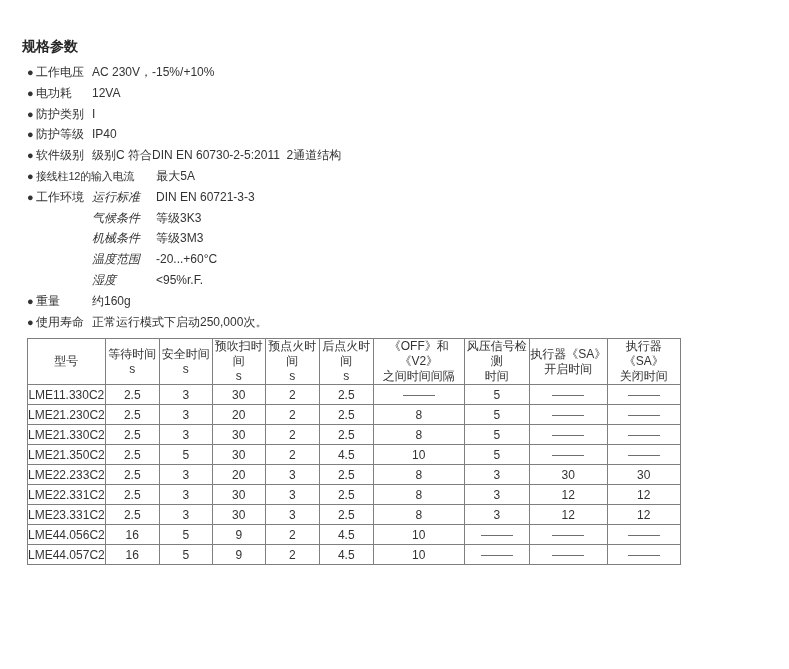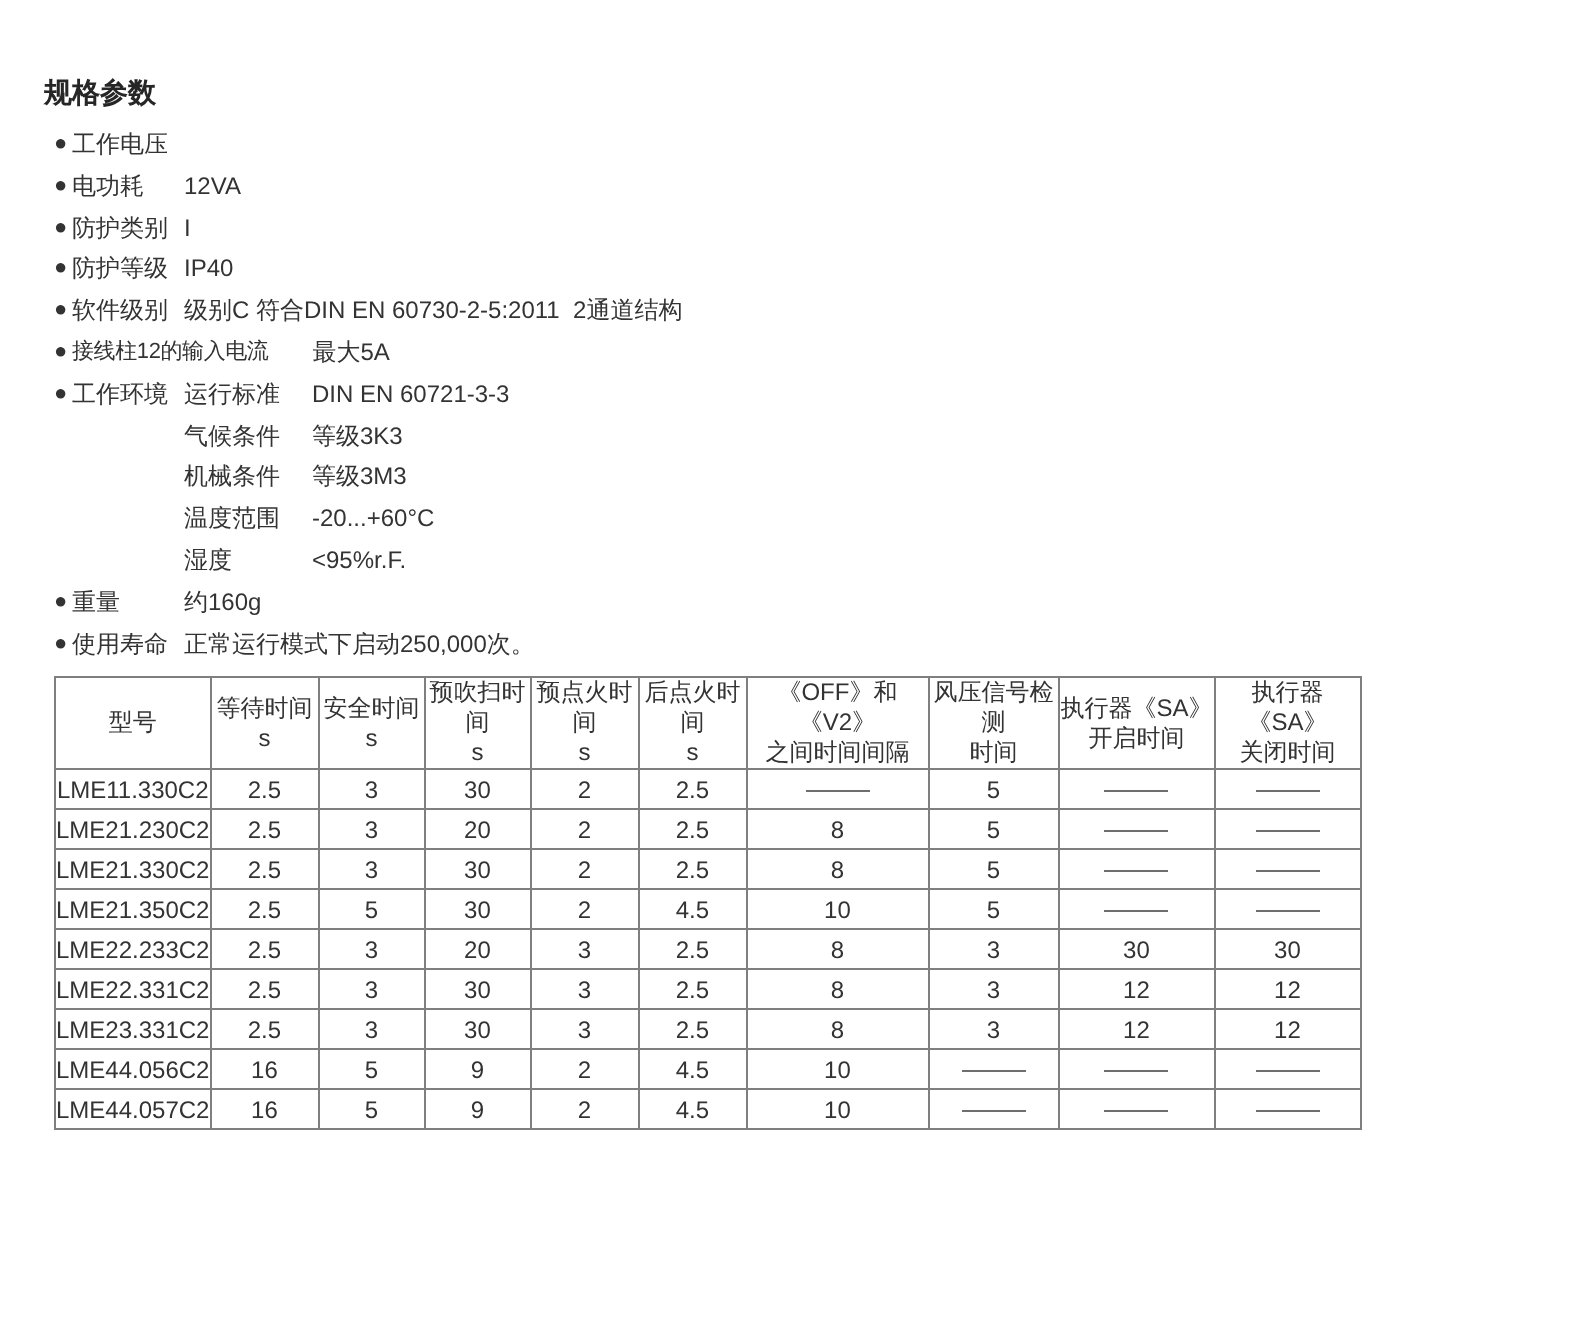--- a/index.html
+++ b/index.html
@@ -28,21 +28,21 @@
   }
 
   .spec-list { }
   .spec-row {
     display: flex;
     line-height: 20.8px;
     white-space: pre;
   }
   .spec-bullet { width: 9px; font-size: 11px; }
   .spec-label { min-width: 56px; }
-  .spec-sublabel { min-width: 64px; }
+  .spec-sublabel { min-width: 64px; font-style: italic; }
   .spec-value { }
   .spec-row.small .spec-label { font-size: 11px; letter-spacing: -0.2px; }
   .spec-row.small .spec-value { margin-left: 22px; text-align: right; }
 
   table.spec-table {
     border-collapse: collapse;
     table-layout: fixed;
     margin-top: 6px;
   }
   .spec-table th, .spec-table td {
@@ -69,21 +69,21 @@
     vertical-align: middle;
   }
 </style>
 </head>
 <body>
 
 <div class="container">
   <h1 class="page-title">规格参数</h1>
 
   <div class="spec-list" id="spec-list">
-      <div class="spec-row"><span class="spec-bullet">●</span><span class="spec-label">工作电压</span></div>
+      <div class="spec-row"><span class="spec-bullet">●</span><span class="spec-label">工作电压</span><span class="spec-value">AC 230V，-15%/+10%</span></div>
       <div class="spec-row"><span class="spec-bullet">●</span><span class="spec-label">电功耗</span><span class="spec-value">12VA</span></div>
       <div class="spec-row"><span class="spec-bullet">●</span><span class="spec-label">防护类别</span><span class="spec-value">I</span></div>
       <div class="spec-row"><span class="spec-bullet">●</span><span class="spec-label">防护等级</span><span class="spec-value">IP40</span></div>
       <div class="spec-row"><span class="spec-bullet">●</span><span class="spec-label">软件级别</span><span class="spec-value">级别C 符合DIN EN 60730-2-5:2011  2通道结构</span></div>
       <div class="spec-row small"><span class="spec-bullet">●</span><span class="spec-label">接线柱12的输入电流</span><span class="spec-value">最大5A</span></div>
       <div class="spec-row"><span class="spec-bullet">●</span><span class="spec-label">工作环境</span><span class="spec-sublabel">运行标准</span><span class="spec-value">DIN EN 60721-3-3</span></div>
       <div class="spec-row"><span class="spec-bullet"></span><span class="spec-label"></span><span class="spec-sublabel">气候条件</span><span class="spec-value">等级3K3</span></div>
       <div class="spec-row"><span class="spec-bullet"></span><span class="spec-label"></span><span class="spec-sublabel">机械条件</span><span class="spec-value">等级3M3</span></div>
       <div class="spec-row"><span class="spec-bullet"></span><span class="spec-label"></span><span class="spec-sublabel">温度范围</span><span class="spec-value">-20...+60°C</span></div>
       <div class="spec-row"><span class="spec-bullet"></span><span class="spec-label"></span><span class="spec-sublabel">湿度</span><span class="spec-value">&lt;95%r.F.</span></div>

